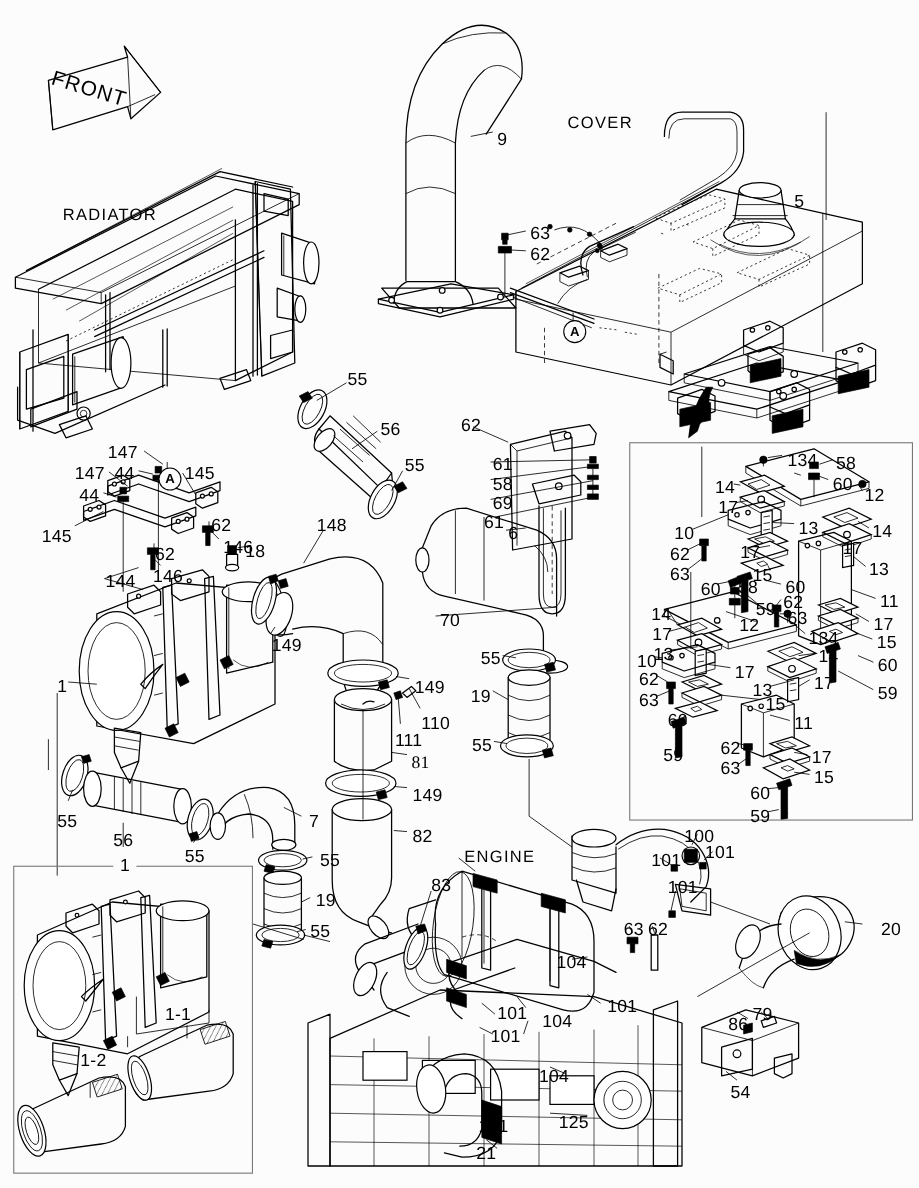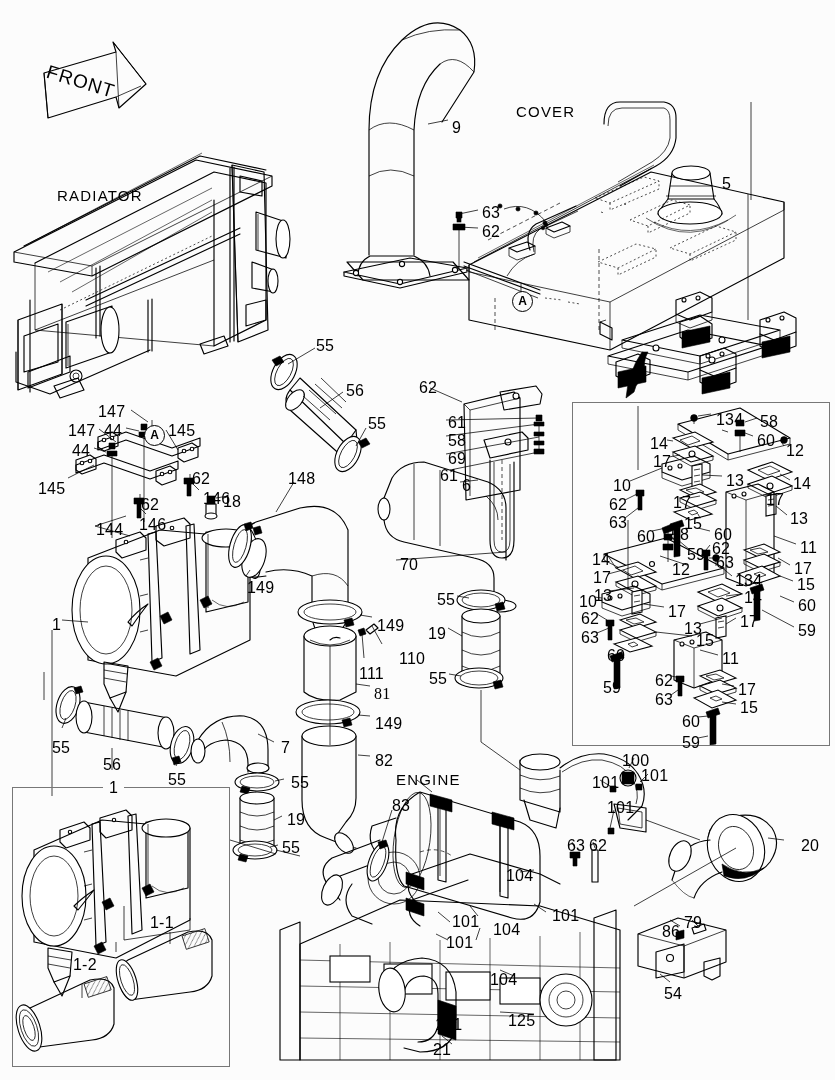--- a/index.html
+++ b/index.html
@@ -889,34 +889,34 @@
       <div class="lbl num" style="left: 139px; top: 517px;">146</div>
       <div class="lbl num" style="left: 223px; top: 494px;">18</div>
       <div class="lbl num" style="left: 68px; top: 522px; margin-left: 28px;">144</div>
       <div class="lbl num" style="left: 288px; top: 471px;">148</div>
       <div class="lbl num" style="left: 247px; top: 580px;">149</div>
       <div class="lbl num" style="left: 52px; top: 617px;">1</div>
       <div class="lbl num" style="left: 437px; top: 592px;">55</div>
       <div class="lbl num" style="left: 428px; top: 626px;">19</div>
       <div class="lbl num" style="left: 429px; top: 671px;">55</div>
       <div class="lbl num" style="left: 377px; top: 618px;">149</div>
-      <div class="lbl num" style="left: 399px; top: 651px;">110</div>
+      <div class="lbl num" style="left: 383px; top: 651px;">110</div>
       <div class="lbl num" style="left: 359px; top: 666px;">111</div>
       <div class="lbl num" style="left: 374px; top: 686px; font-family: Liberation Serif, serif;">81</div>
       <div class="lbl num" style="left: 375px; top: 716px;">149</div>
       <div class="lbl num" style="left: 375px; top: 753px;">82</div>
       <div class="lbl num" style="left: 52px; top: 740px;">55</div>
       <div class="lbl num" style="left: 103px; top: 757px;">56</div>
       <div class="lbl num" style="left: 168px; top: 772px;">55</div>
       <div class="lbl num" style="left: 281px; top: 740px;">7</div>
       <div class="lbl num" style="left: 291px; top: 775px;">55</div>
       <div class="lbl num" style="left: 287px; top: 812px;">19</div>
       <div class="lbl num" style="left: 282px; top: 840px;">55</div>
       <div class="lbl num" style="left: 392px; top: 798px;">83</div>
-      <div class="lbl cap" style="left: 396px; top: 772px;">ENGINE</div>
+      <div class="lbl cap" style="left: 422px; top: 772px;">ENGINE</div>
       <div class="lbl num" style="left: 622px; top: 753px;">100</div>
       <div class="lbl num" style="left: 592px; top: 775px;">101</div>
       <div class="lbl num" style="left: 641px; top: 768px;">101</div>
       <div class="lbl num" style="left: 607px; top: 800px;">101</div>
       <div class="lbl num" style="left: 567px; top: 838px;">63</div>
       <div class="lbl num" style="left: 589px; top: 838px;">62</div>
       <div class="lbl num" style="left: 506px; top: 868px;">104</div>
       <div class="lbl num" style="left: 452px; top: 914px;">101</div>
       <div class="lbl num" style="left: 446px; top: 935px;">101</div>
       <div class="lbl num" style="left: 552px; top: 908px;">101</div>

